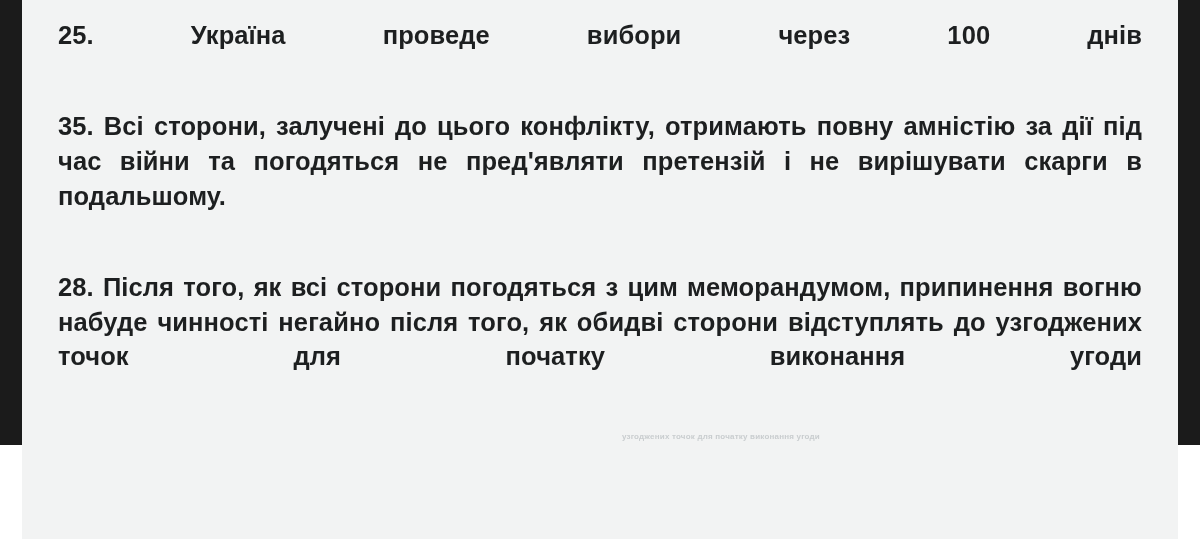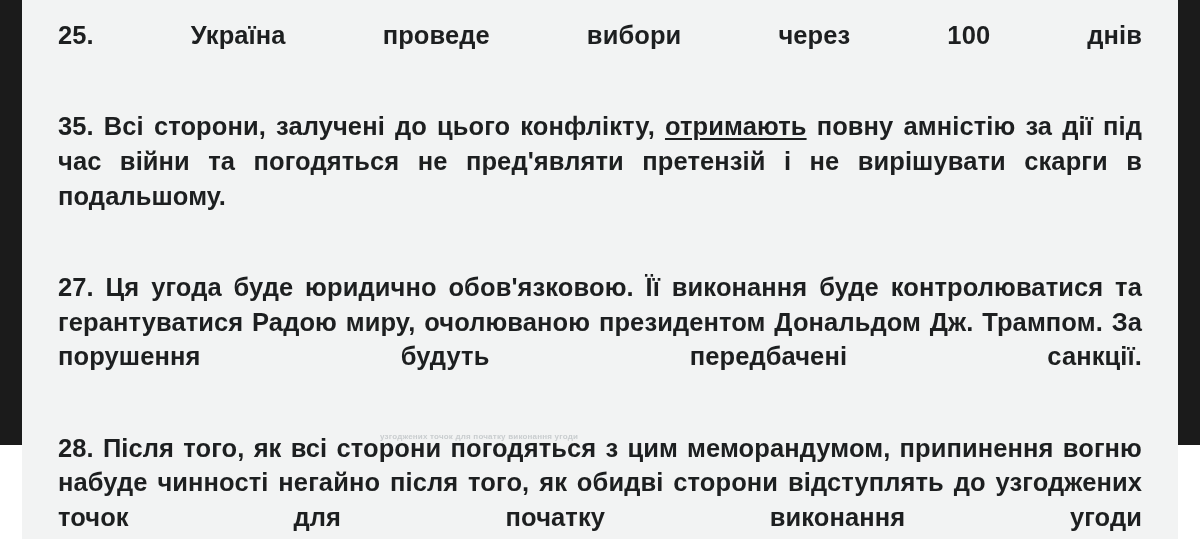--- a/index.html
+++ b/index.html
@@ -61,32 +61,31 @@
   .para:last-child { margin-bottom: 0; }
 
   
   .para::after {
     content: "";
     display: inline-block;
     width: 100%;
   }
 
   .underlined {
-    text-decoration: underline;
     text-underline-offset: 3px;
     text-decoration-thickness: 2px;
   }
 
   .ghost-line {
     position: absolute;
     left: 50%;
     transform: translateX(-50%);
     bottom: 4px;
     width: 440px;
-    text-align: left;
+    text-align: right;
     font-size: 8px;
     color: #c9cdcf;
     font-weight: 700;
     letter-spacing: 0.2px;
     white-space: nowrap;
     overflow: hidden;
   }
 </style>
 </head>
 <body>
@@ -96,21 +95,20 @@
   <div class="edge-bar left"></div>
   <div class="edge-bar right"></div>
 
   <div class="sheet">
     <div class="doc-body">
 
       <p class="para"><span>25. Україна проведе вибори через 100 днів</span></p>
 
       <p class="para"><span>35. Всі сторони, залучені до цього конфлікту, </span><span class="underlined">отримають</span><span> повну амністію за дії під час війни та погодяться не пред'являти претензій і не вирішувати скарги в подальшому.</span></p>
 
-      <p class="para"><span>27. Ця угода буде юридично обов'язковою. Її виконання буде контролюватися та герантуватися Радою миру, очолюваною президентом Дональдом Дж. Трампом. За порушення будуть передбачені санкції.</span></p>
 
       <p class="para"><span>28. Після того, як всі сторони погодяться з цим меморандумом, припинення вогню набуде чинності негайно після того, як обидві сторони відступлять до узгоджених точок для початку виконання угоди</span></p>
 
     </div>
   </div>
 
   <div class="ghost-line">узгоджених точок для початку виконання угоди</div>
 
 </div>
 

